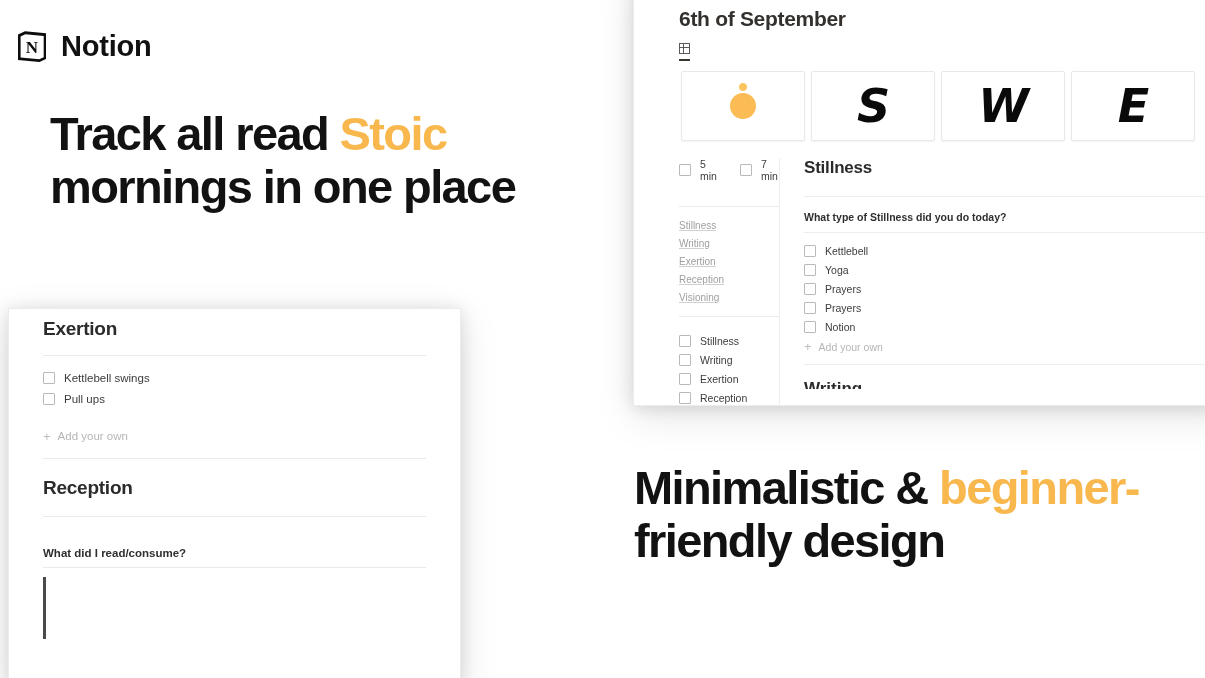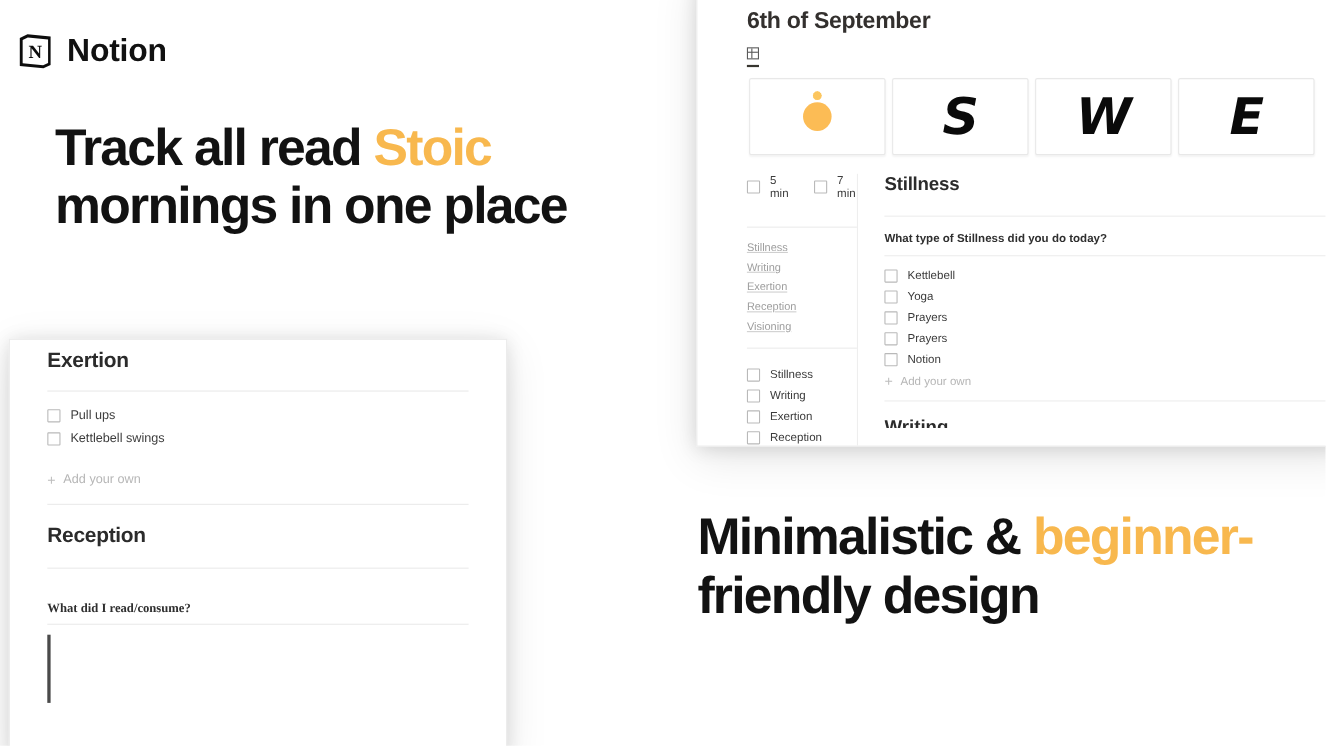--- a/index.html
+++ b/index.html
@@ -325,39 +325,39 @@
 </div>
 
 <div class="card" id="card-left">
 
   <div class="sect-title">Exertion</div>
   <div class="rule"></div>
 
   <div class="check-list">
     <div class="check-row">
       <span class="cb"></span>
-      <span class="check-label">Pull ups</span>
+      <span class="check-label">Kettlebell swings</span>
     </div>
     <div class="check-row">
       <span class="cb"></span>
-      <span class="check-label">Kettlebell swings</span>
+      <span class="check-label">Pull ups</span>
     </div>
     <div class="spacer-row"></div>
     <div class="add-own">
       <span class="add-plus">+</span>
       <span>Add your own</span>
     </div>
   </div>
 
   <div class="rule" style="margin-top:12px;"></div>
 
   <div class="sect-title" style="padding-top:18px; margin-bottom:17px;">Reception</div>
   <div class="rule"></div>
 
-  <div class="q-label" style="padding-top:30px;font-family:Liberation Serif, serif;">What did I read/consume?</div>
+  <div class="q-label" style="padding-top:30px;">What did I read/consume?</div>
   <div class="rule" style="margin-top:8px;"></div>
 
   <div class="textarea-zone">
     <div class="caret"></div>
     <span></span>
   </div>
 </div>
 
 <div class="card" id="card-right">
 

